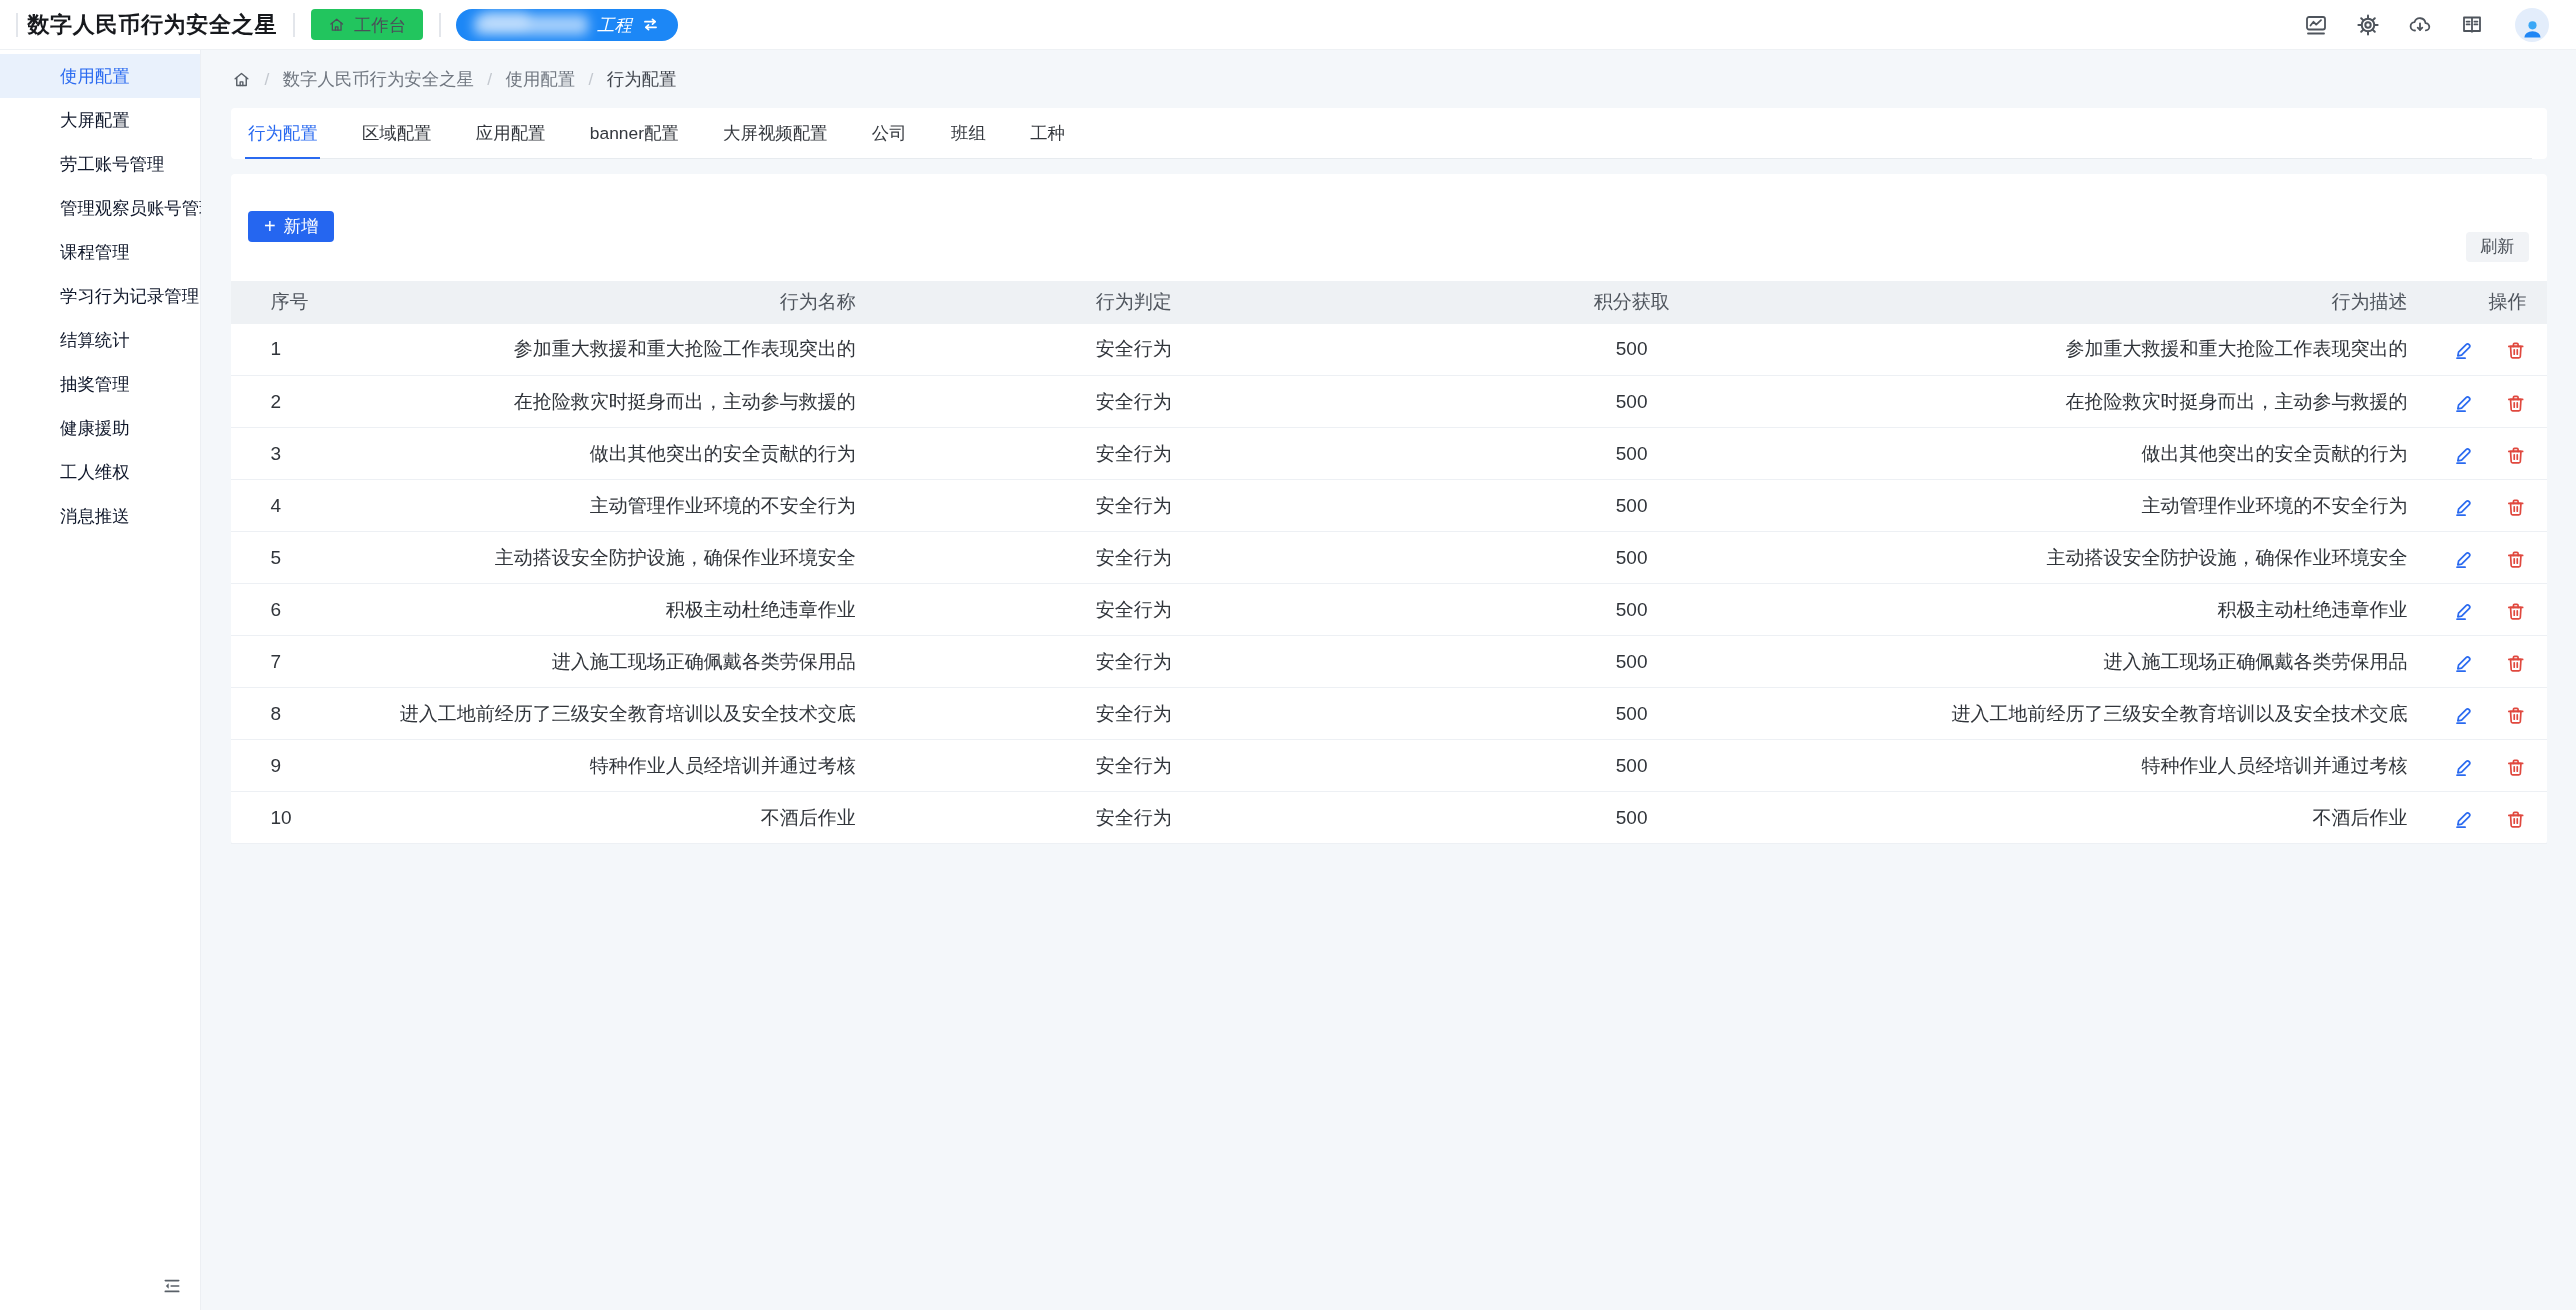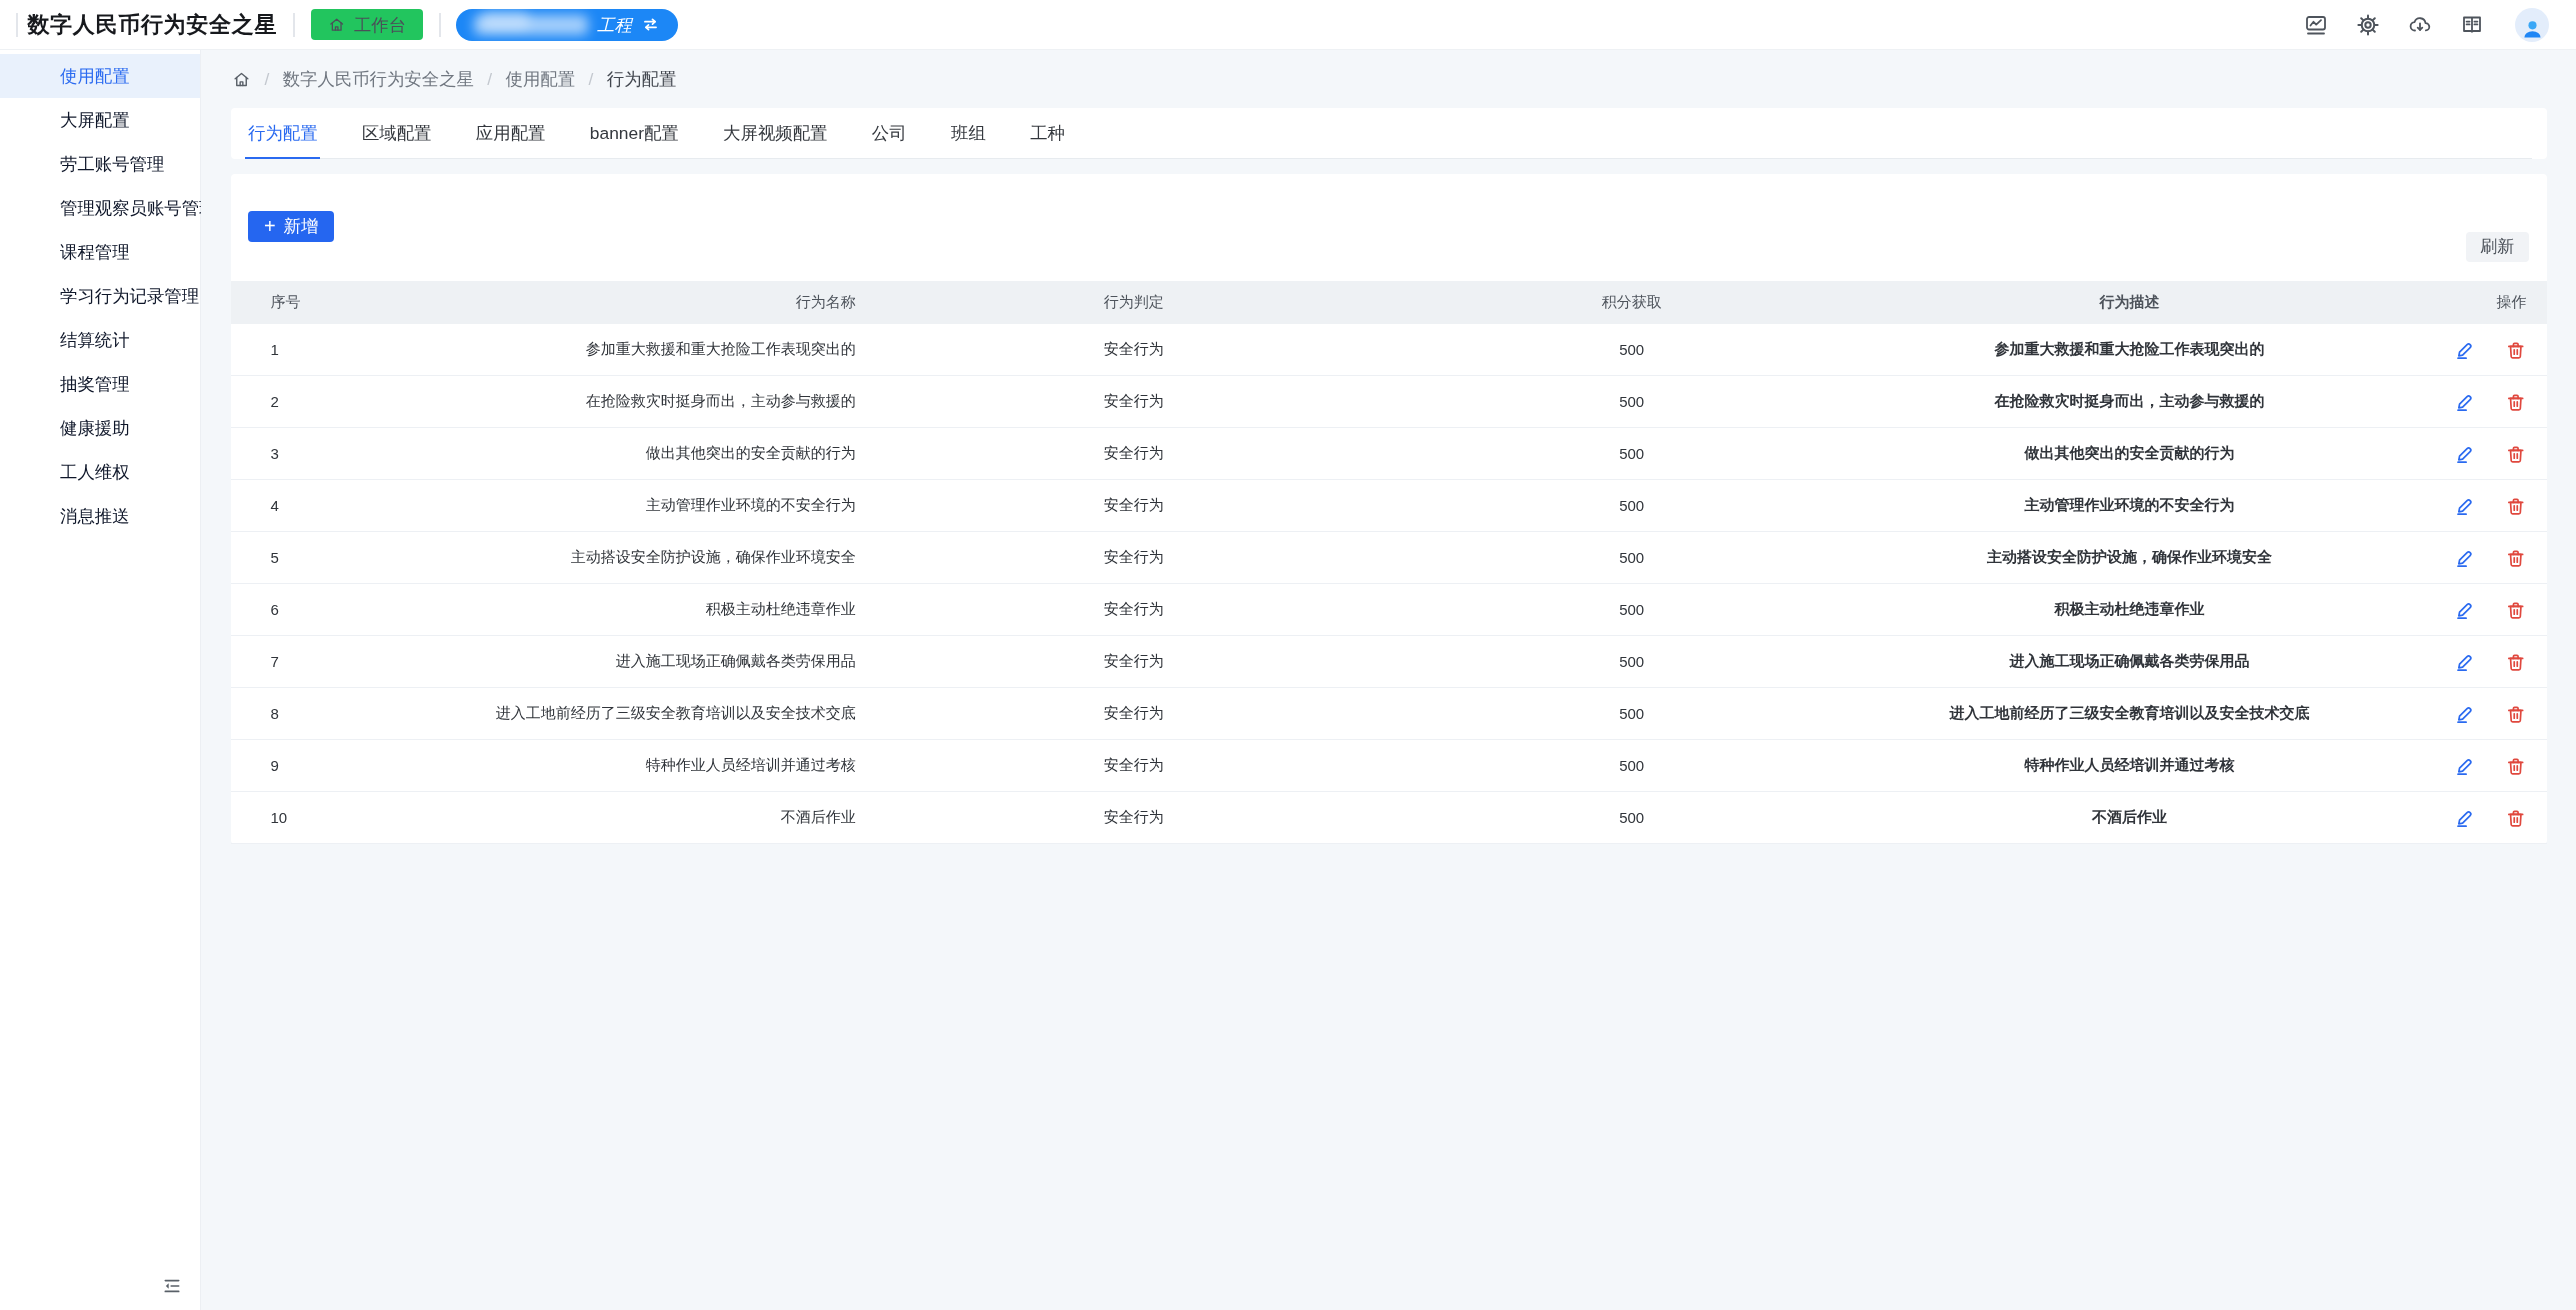--- a/index.html
+++ b/index.html
@@ -58,28 +58,28 @@
 
   .table-card { margin: 14.8px 29.5px 0; background: #fff; border-radius: 4px; padding-top: 17.4px; }
   .toolbar { display: flex; justify-content: space-between; align-items: center;
     padding: 0 17.4px; margin-bottom: 19px; }
   .btn-add { display: flex; align-items: center; gap: 8px; height: 31px; padding: 0 16px;
     background: #2566f0; color: #fff; border: none; border-radius: 4px; font-size: 17.4px; cursor: pointer; }
   .btn-add .plus { font-size: 20px; line-height: 1; font-weight: 400; }
   .btn-refresh { height: 29.5px; padding: 0 14.8px; background: #f1f3f6; color: #4a5058;
     border: none; border-radius: 4px; font-size: 17px; cursor: pointer; margin-top: 41px; }
 
-  table { width: 100%; border-collapse: collapse; font-size: 15px; }
+  table { width: 100%; border-collapse: collapse; font-size: 19px; }
   thead th { background: #eef1f4; height: 43px; font-weight: 400; color: #4e545c; }
   tbody td { height: 52px; border-bottom: 1.3px solid #edf0f4; color: #30343a; }
   .c1 { width: 6%; text-align: left; padding-left: 40px; }
   .c2 { width: 21%; text-align: right; }
   .c3 { width: 24%; text-align: center; }
   .c4 { width: 19%; text-align: center; }
-  .c5 { width: 24%; text-align: center; font-weight: bold; }
+  .c5 { width: 24%; text-align: right; }
   .c6 { width: 6%; text-align: right; padding-right: 20px; }
   .act { display: inline-flex; width: 21.5px; height: 21.5px; cursor: pointer; vertical-align: middle; }
   .act.edit { color: #2a6af0; margin-right: 25.5px; }
   .act.del { color: #e0483e; }
   svg { display: block; width: 100%; height: 100%; }
 </style>
 </head>
 <body>
 
 <header class="topbar">

